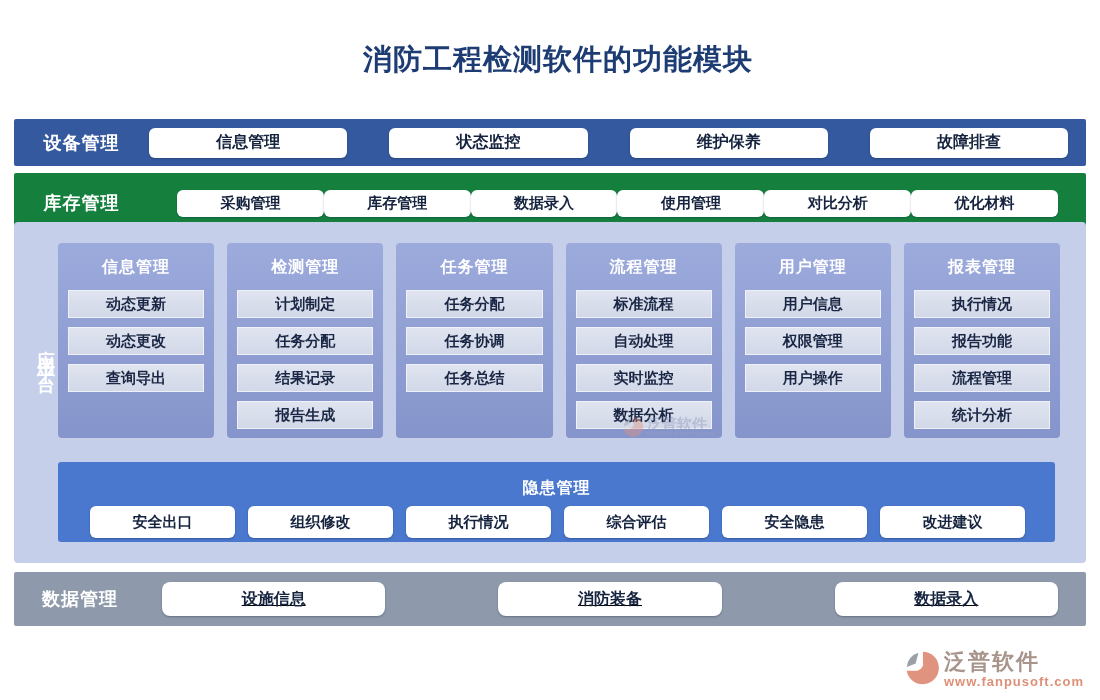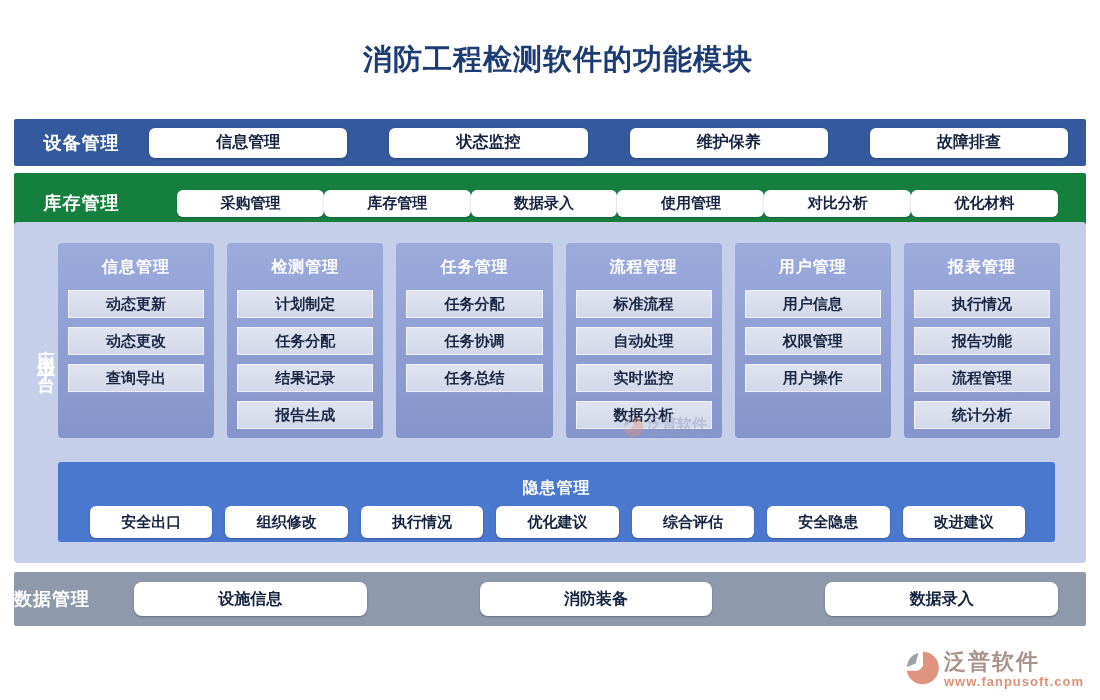--- a/index.html
+++ b/index.html
@@ -13,25 +13,25 @@
   }
   
   .bar{position:absolute;left:14px;width:1072px;display:flex;align-items:center;border-radius:2px;}
   .bar-device{top:119px;height:47px;background:#35599e;}
   .bar-inventory{top:173px;height:60px;background:#15803d;}
   .bar-data{top:572px;height:54px;background:#8e9aab;}
   .bar-label{
     width:135px;flex:0 0 135px;text-align:center;color:#ffffff;
     font-size:18px;font-weight:700;letter-spacing:1px;
   }
-  .bar-data .bar-label{width:120px;flex:0 0 120px;text-align:left;}
+  .bar-data .bar-label{width:120px;flex:0 0 120px;text-align:left;padding-left:28px;}
   .bar-items{flex:1;display:flex;align-items:center;}
   .bar-device .bar-items{gap:42px;padding-right:18px;}
   .bar-inventory .bar-items{padding-right:28px;margin-left:28px;}
-  .bar-data .bar-items{gap:113px;padding-right:28px;}
+  .bar-data .bar-items{gap:113px;padding-right:28px;text-decoration:underline;}
   .pill{
     flex:1;border:none;background:#ffffff;border-radius:6px;
     font-family:inherit;font-size:16px;font-weight:600;color:#15233f;
     box-shadow:0 1px 2px rgba(20,35,70,.35);cursor:pointer;
   }
   .bar-device .pill{height:30px;}
   .bar-inventory .pill{height:27px;font-size:15px;}
   .bar-data .pill{height:34px;border-radius:8px;}
   
   .platform{
@@ -167,21 +167,20 @@
       </div>
 
     </div>
 
     <div class="hazard">
       <div class="hazard-title">隐患管理</div>
       <div class="hazard-items">
         <button class="pill">安全出口</button>
         <button class="pill">组织修改</button>
         <button class="pill">执行情况</button>
-        <button class="pill">优化建议</button>
         <button class="pill">综合评估</button>
         <button class="pill">安全隐患</button>
         <button class="pill">改进建议</button>
       </div>
     </div>
 
     <div class="watermark">
       <svg class="wm-glyph" viewBox="0 0 40 40" aria-hidden="true">
         <path d="M21 2 A18 18 0 1 1 3 23 L15 23 A8 8 0 0 0 21 13 Z" fill="#e09480"></path>
         <path d="M3 19 A18 18 0 0 1 16 3 L13 15 Z" fill="#9b9fa8"></path>

